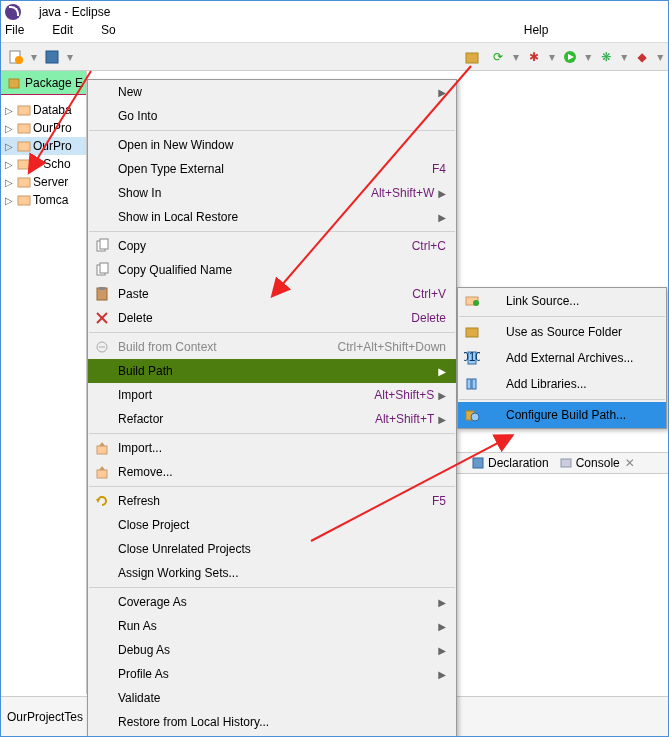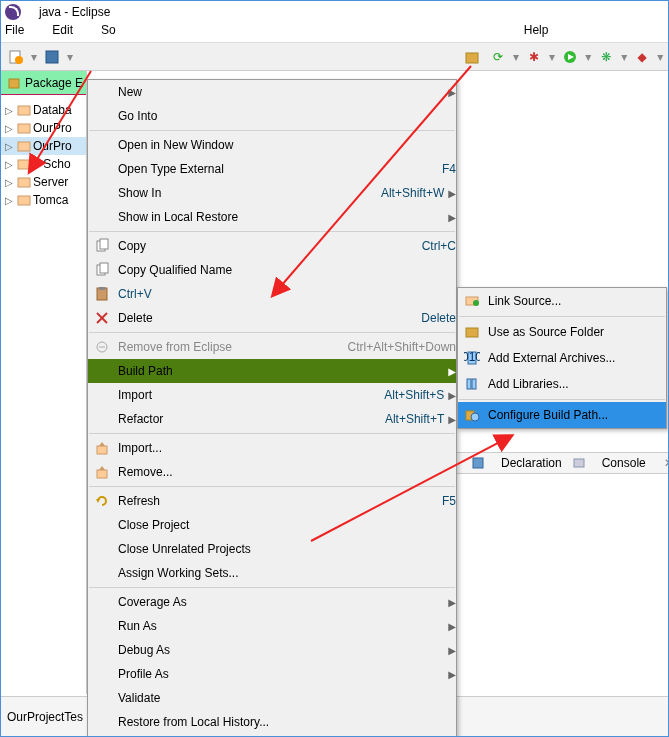--- a/index.html
+++ b/index.html
@@ -13,39 +13,39 @@
 .main{display:flex;height:calc(100% - 112px)}
 .sidebar{width:86px;border-right:1px solid #ccc;background:#fff;overflow:hidden}
 .pkg-header{height:24px;display:flex;align-items:center;padding-left:6px;gap:4px;background:#86efac;border-bottom:1px solid #be185d}
 .tree{padding-top:6px}
 .tree-item{height:18px;display:flex;align-items:center;padding-left:4px;gap:2px;white-space:nowrap;overflow:hidden}
 .tree-item.selected{background:#cde6f7}
 .arrow{width:10px;color:#666;font-size:10px}
 .proj-icon{width:14px;height:14px;display:inline-block}
 .content{flex:1;background:#fff;position:relative}
 .tabs{position:absolute;bottom:220px;left:0;right:0;height:22px;border-top:1px solid #ccc;border-bottom:1px solid #ccc;background:#f5f5f5;display:flex;align-items:center;padding-left:4px;gap:10px}
-.tabs .tab{display:flex;align-items:center;gap:16px}
+.tabs .tab{display:flex;align-items:center;gap:3px}
 .tabs .active{font-weight:normal}
 .tabs .x{color:#888;margin-left:2px}
 .console-line{position:absolute;bottom:196px;left:6px}
 .statusbar{position:absolute;bottom:0;left:0;right:0;height:40px;border-top:1px solid #ccc;background:#f5f5f5;display:flex;align-items:center;padding-left:6px}
 
 .ctx{position:absolute;top:78px;left:86px;width:370px;background:#f0f0f0;border:1px solid #999;box-shadow:2px 2px 4px rgba(0,0,0,.25);z-index:10}
-.ctx .row{height:24px;display:flex;align-items:center;padding-left:30px;position:relative}
+.ctx .row{height:24px;display:flex;align-items:center;padding-left:30px;padding-right:10px;position:relative}
 .ctx .row .ic{position:absolute;left:6px;width:16px;height:16px;display:flex;align-items:center;justify-content:center}
 .ctx .row .lbl{flex:1}
-.ctx .row .shc{color:#0c4a6e}
+.ctx .row .shc{color:#701a75}
 .ctx .row .sub{color:#666;font-size:10px;margin-left:4px}
 .ctx .sep{height:1px;background:#d0d0d0;margin:2px 1px}
 .ctx .row.hl{background:#4d7c0f;color:#fff}
 .ctx .row.hl .shc,.ctx .row.hl .sub{color:#fff}
 .ctx .row.dis .lbl,.ctx .row.dis .shc{color:#888}
 
 .sub-ctx{position:absolute;top:286px;left:456px;width:210px;background:#f0f0f0;border:1px solid #999;box-shadow:2px 2px 4px rgba(0,0,0,.25);z-index:11}
-.sub-ctx .row{height:26px;display:flex;align-items:center;padding-left:30px;padding-right:10px;position:relative}
+.sub-ctx .row{height:26px;display:flex;align-items:center;padding-left:48px;padding-right:10px;position:relative}
 .sub-ctx .row .ic{position:absolute;left:6px;width:16px;height:16px}
 .sub-ctx .sep{height:1px;background:#d0d0d0;margin:2px 1px}
 .sub-ctx .row.hl{background:#2e90e5;color:#fff}
 
 .watermark{position:absolute;top:373px;left:140px;color:#ccc;font-size:14px;font-family:monospace;z-index:5;pointer-events:none}
 
 svg.arrow-svg{position:absolute;z-index:20;pointer-events:none}
 </style>
 </head>
 <body>
@@ -230,41 +230,42 @@
       </span>
       <span class="lbl">Copy Qualified Name</span>
     </div>
     <div class="row">
       <span class="ic">
         <svg width="16" height="16">
           <rect x="3" y="2" width="10" height="12" fill="#c96" stroke="#963"></rect>
           <rect x="5" y="1" width="6" height="3" fill="#888"></rect>
         </svg>
       </span>
+      <span class="lbl">Paste</span>
       <span class="shc">Ctrl+V</span>
     </div>
     <div class="row">
       <span class="ic">
         <svg width="16" height="16">
           <line x1="3" y1="3" x2="13" y2="13" stroke="#c33" stroke-width="2"></line>
           <line x1="13" y1="3" x2="3" y2="13" stroke="#c33" stroke-width="2"></line>
         </svg>
       </span>
       <span class="lbl">Delete</span>
       <span class="shc">Delete</span>
     </div>
     <div class="sep"></div>
     <div class="row dis">
       <span class="ic">
         <svg width="16" height="16">
           <circle cx="8" cy="8" r="5" fill="none" stroke="#aaa"></circle>
           <line x1="5" y1="8" x2="11" y2="8" stroke="#aaa"></line>
         </svg>
       </span>
-      <span class="lbl">Remove from Eclipse</span>
+      <span class="lbl">Build from Context</span>
       <span class="shc">Ctrl+Alt+Shift+Down</span>
     </div>
     <div class="row hl">
       <span class="ic"></span>
       <span class="lbl">Build Path</span>
       <span class="sub">▶</span>
     </div>
     <div class="row">
       <span class="ic"></span>
       <span class="lbl">Import</span>

